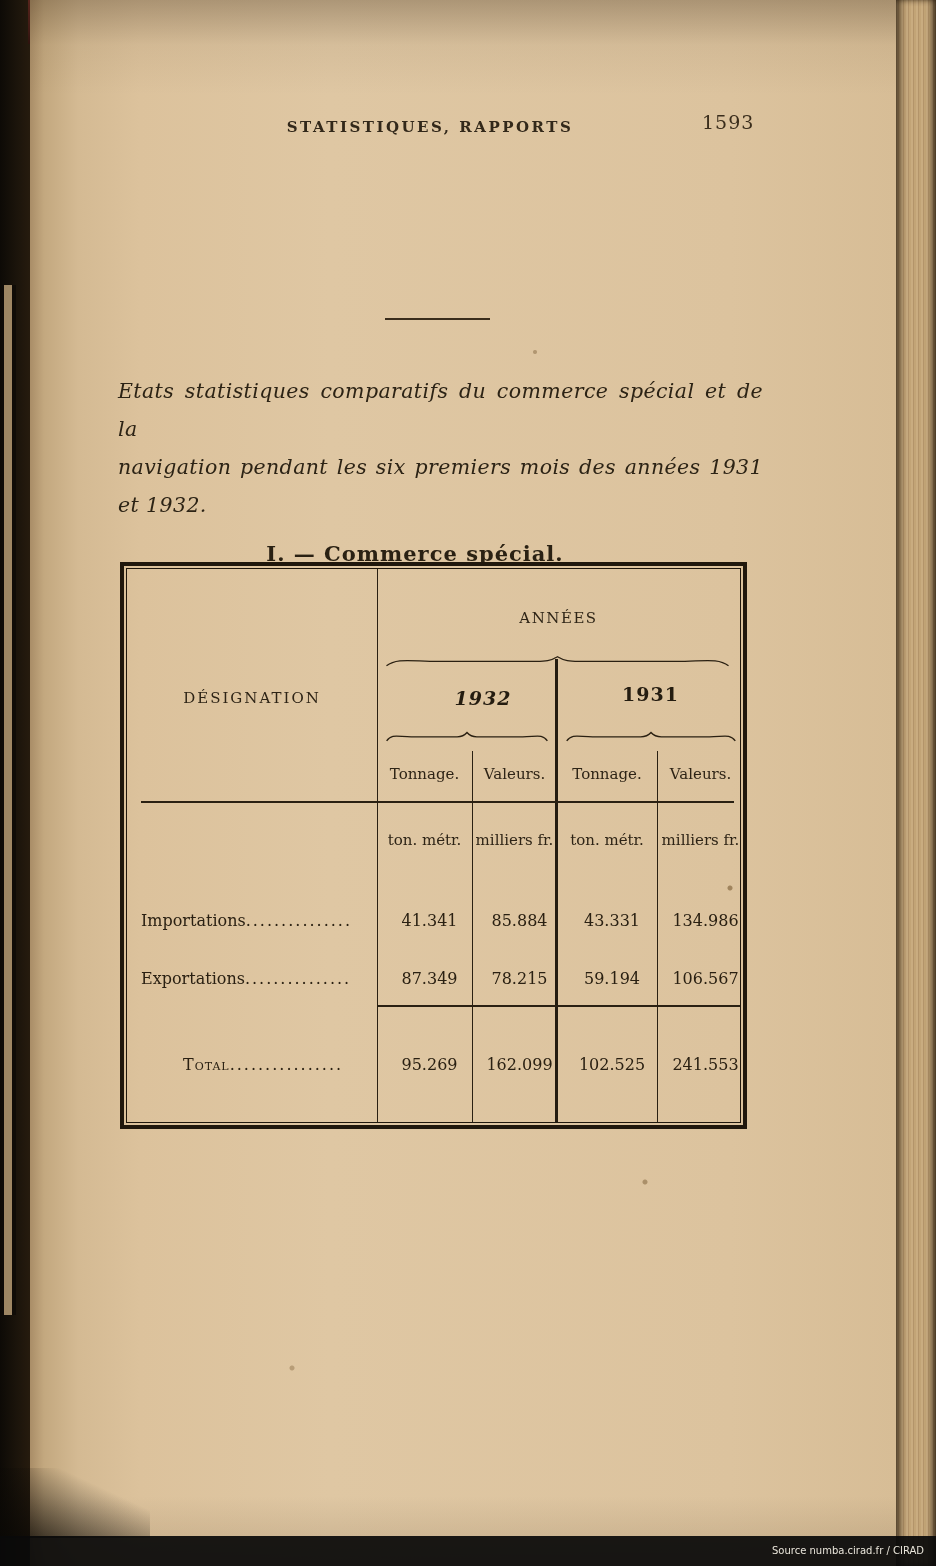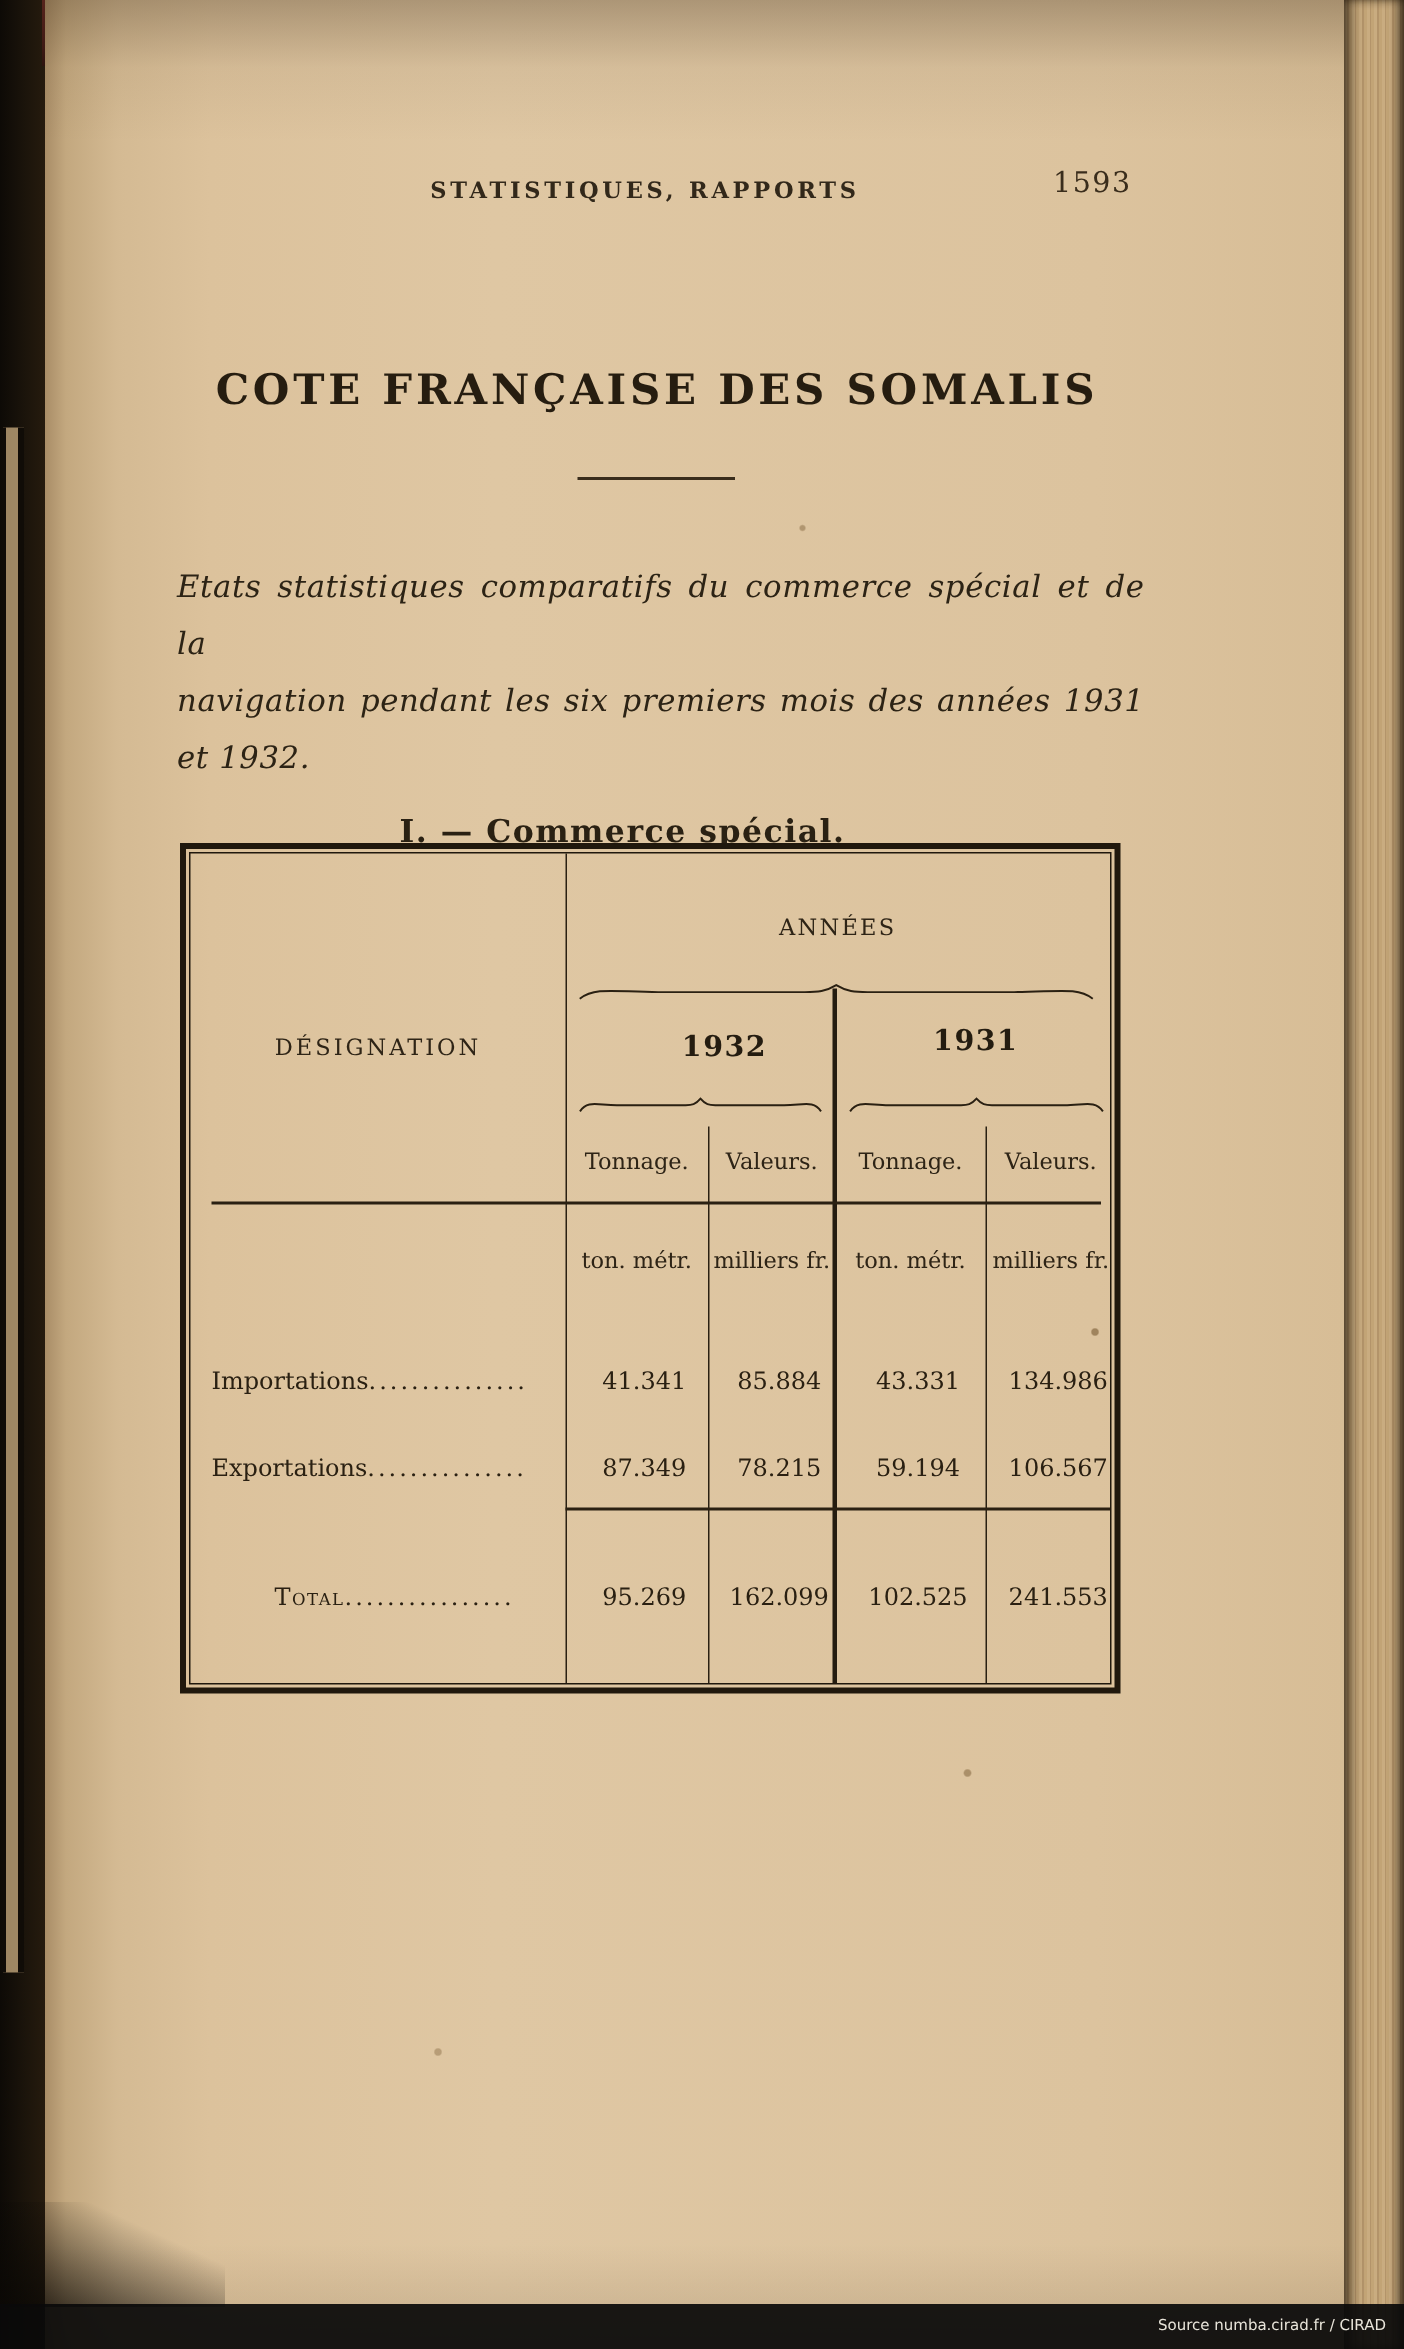--- a/index.html
+++ b/index.html
@@ -78,21 +78,21 @@
   .hline { position:absolute; height:2px; background:#2a2012; }
   .hl-units { top:232px; left:14px; right:6px; }
   .hl-total { top:436px; left:250px; right:0; }
   .annees { position:absolute; top:40px; left:250px; right:0; text-align:center; font-size:15px; letter-spacing:1.5px; }
   .brace { position:absolute; }
   .brace svg { width:100%; height:100%; display:block; }
   .brace-annees { top:84px;  left:256px; right:8px;  height:14px; }
   .brace-1932   { top:160px; left:258px; width:164px; height:13px; }
   .brace-1931   { top:160px; left:438px; width:172px; height:13px; }
   .year { position:absolute; text-align:center; font-size:19px; font-weight:700; letter-spacing:1px; color:#241c10; }
-  .year-1932 { top:118px; left:250px; width:212px; }
+  .year-1932 { top:118px; left:250px; width:212px;font-style:italic; }
   .year-1931 { top:114px; left:430px; width:187px; }
   .colhead, .unit { position:absolute; text-align:center; font-size:15px; color:#2e2416; }
   .rowhead-band { top:196px; } .unit-band { top:262px; }
   .c1 { left:250px; width:95px; } .c2 { left:345px; width:85px; }
   .c3 { left:430px; width:100px; } .c4 { left:530px; width:87px; }
   .designation { position:absolute; top:120px; left:0; width:250px; text-align:center; font-size:15px; letter-spacing:2px; }
   .trow {
     position:absolute; left:0; right:0; height:42px; display:grid;
     grid-template-columns:250px 95px 85px 100px 87px; align-items:center;
     font-size:16px; color:#2a2012;
@@ -119,21 +119,20 @@
   <div class="spine">
     <div class="facing-sliver"></div>
   </div>
   <div class="board-corner"></div>
   <div class="bookmark"></div>
   <div class="fore-edge"></div>
 
   <div class="page">
     <div class="running-header">STATISTIQUES, RAPPORTS</div>
     <div class="page-number">1593</div>
-    <div class="title">COTE FRANÇAISE DES SOMALIS</div>
     <div class="title-rule"></div>
 
     <div class="intro">
       <div class="intro-line justify">Etats statistiques comparatifs du commerce spécial et de la</div>
       <div class="intro-line justify">navigation pendant les six premiers mois des années 1931</div>
       <div class="intro-line">et 1932.</div>
     </div>
 
     <div class="section-heading">I. — Commerce spécial.</div>
 

